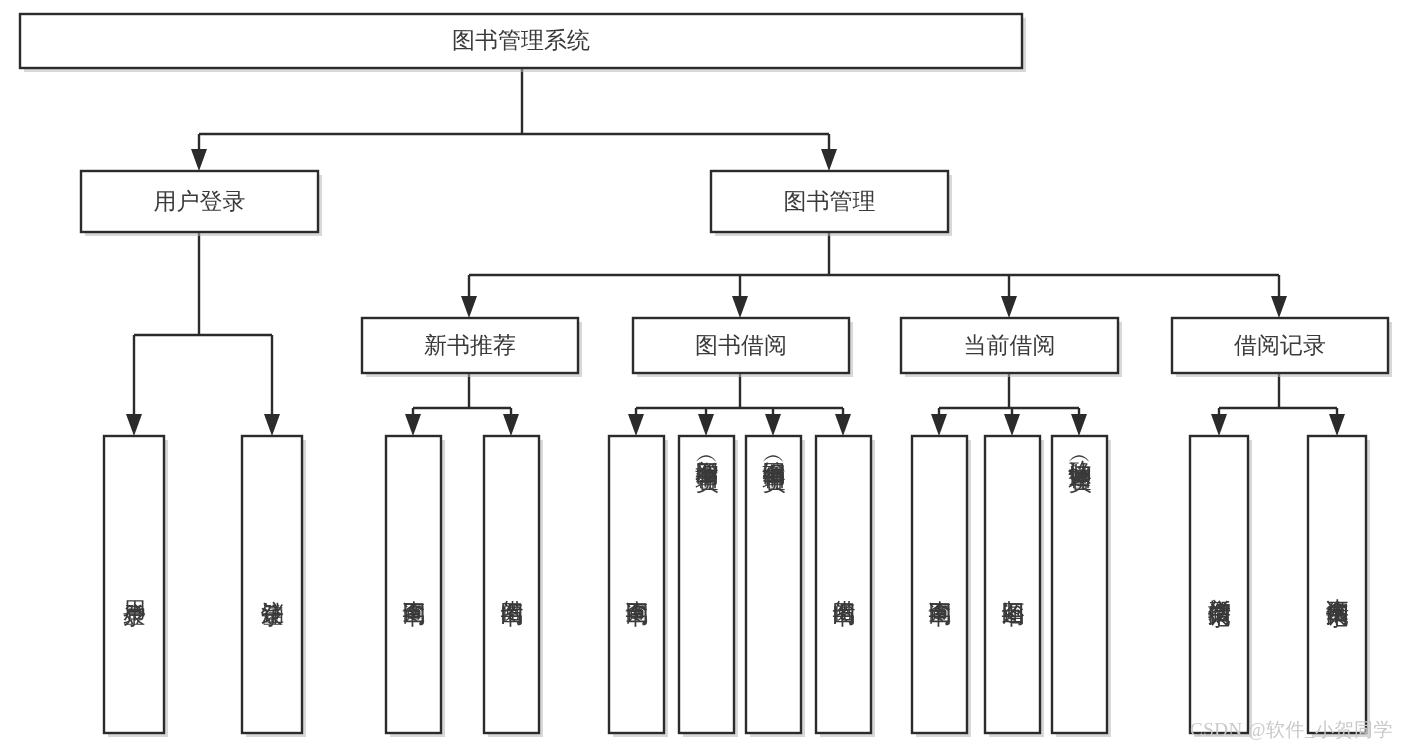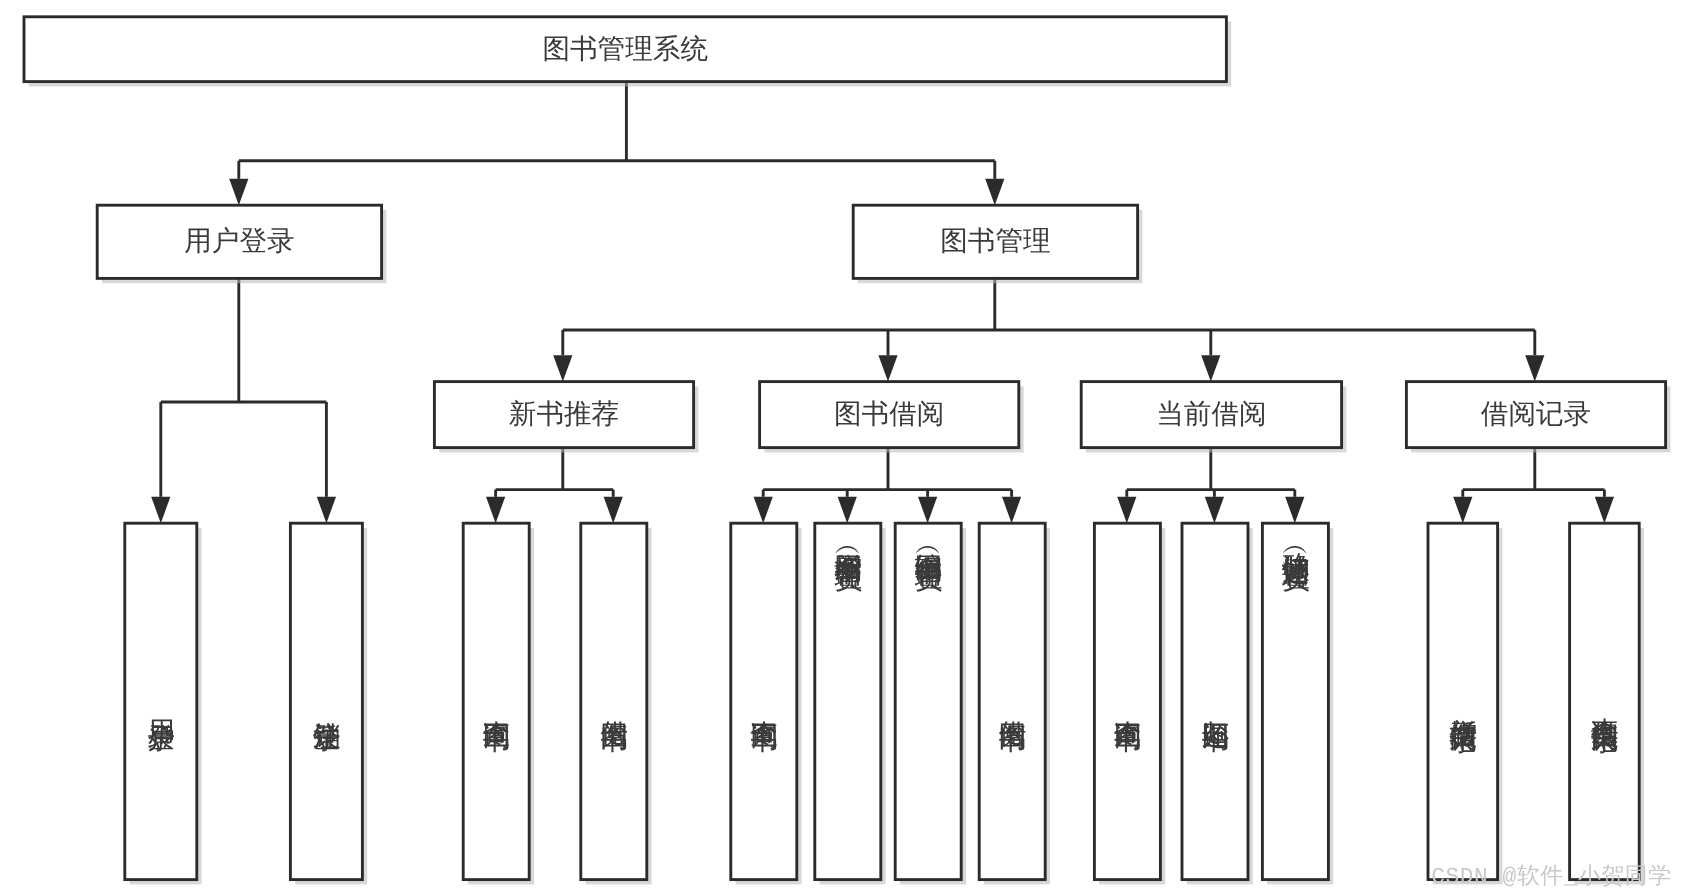--- a/index.html
+++ b/index.html
@@ -62,21 +62,21 @@
     letter-spacing: 1.5px;
     white-space: nowrap;
     text-align: center;
     pointer-events: none;
     user-select: none;
   }
   .watermark {
     position: absolute;
     right: 12px;
     bottom: 4px;
-    font-family: Liberation Mono, monospace;
+    font-family: Liberation Serif, serif;
     font-size: 19px;
     color: #c9c9c9;
     letter-spacing: 0.5px;
     white-space: nowrap;
   }
 </style>
 </head>
 <body>
 
 <div id="diagram-root">

